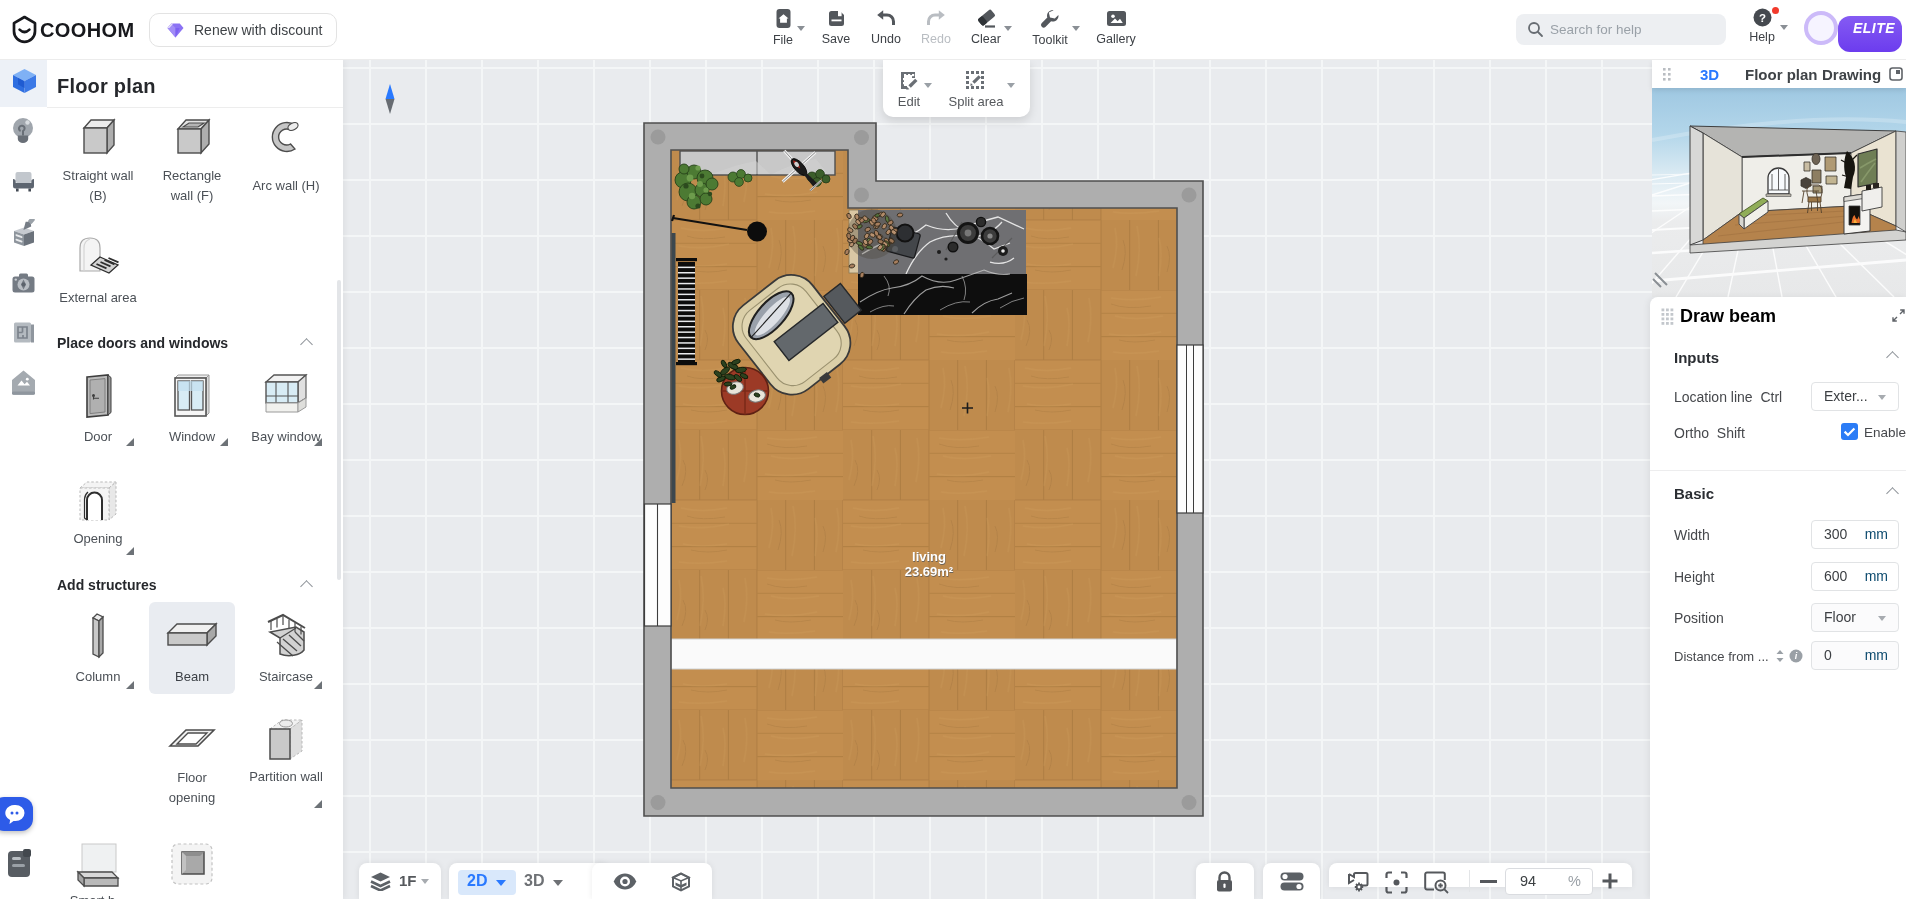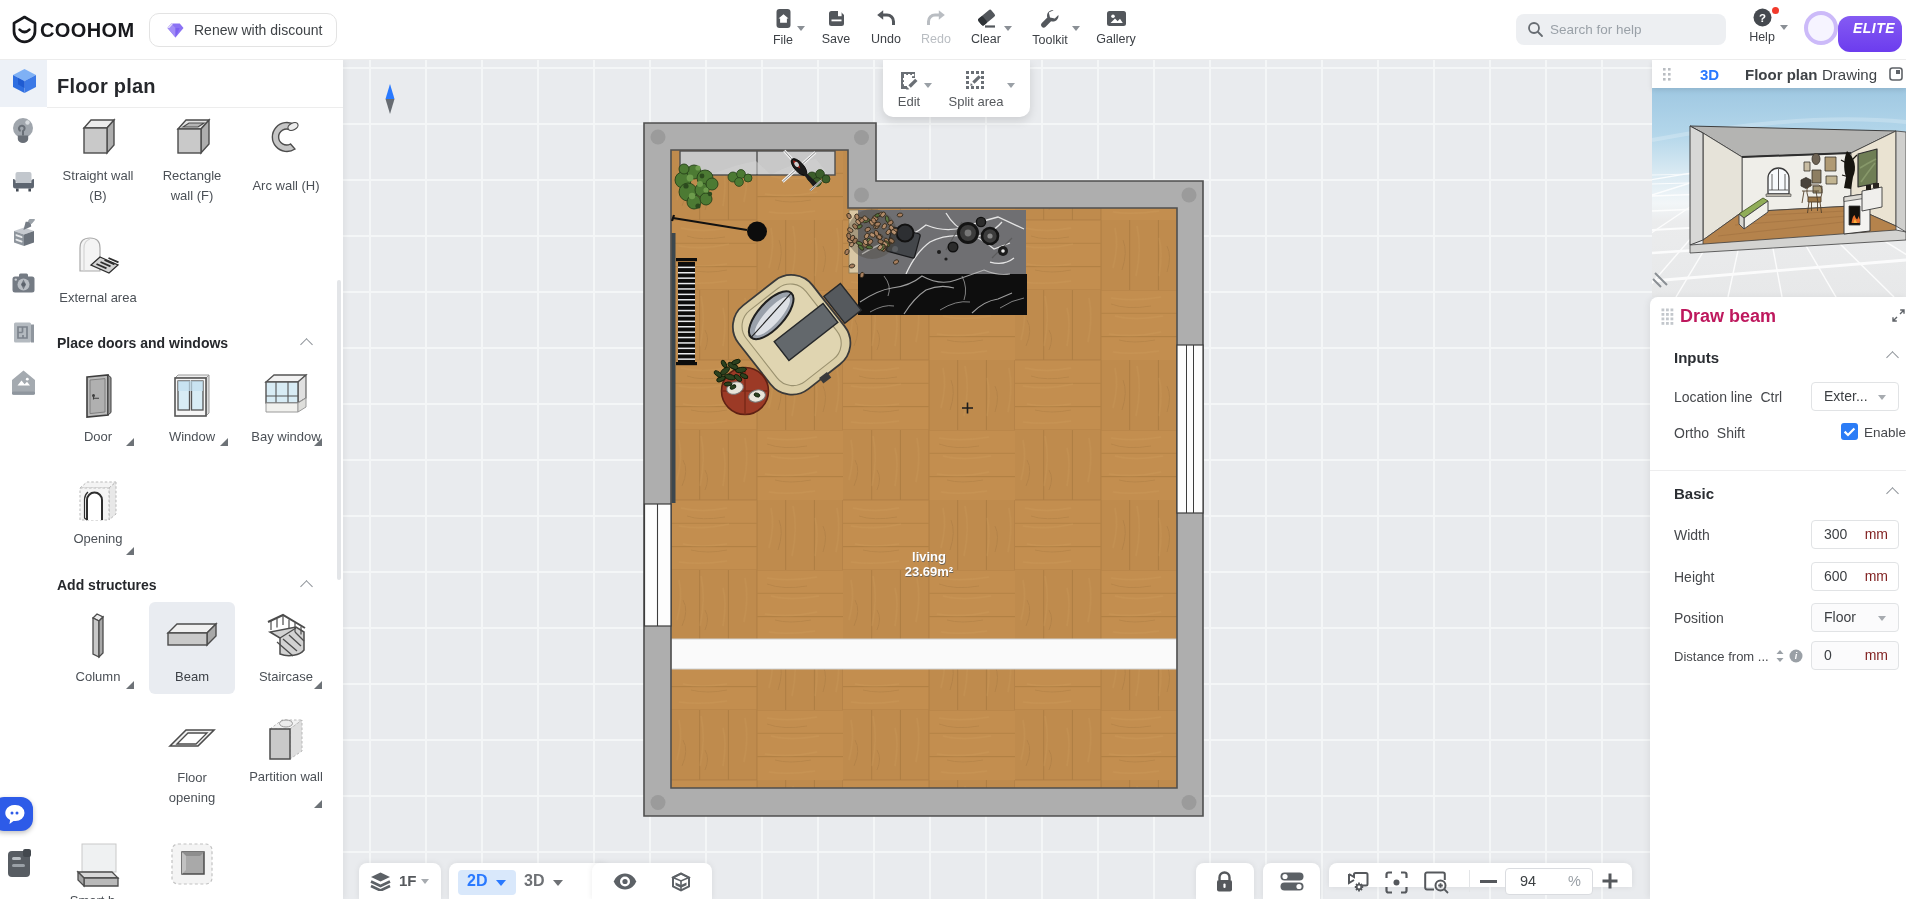--- a/index.html
+++ b/index.html
@@ -32,21 +32,21 @@
   .chev { position:absolute; width:9px; height:9px; border-left:1.5px solid #8d9298; border-top:1.5px solid #8d9298; transform:rotate(45deg); }
   .tool { position:absolute; width:86px; text-align:center; }
   .tool svg { display:block; margin:0 auto; }
   .tool .lb { margin-top:7px; font-size:13px; color:#4b5056; line-height:19.5px; }
   .cmark { position:absolute; width:0; height:0; border-left:8px solid transparent; border-bottom:8px solid #6d7277; }
   
   #rhead { left:1652px; top:60px; width:254px; height:28px; background:#fff; z-index:21; box-shadow:0 2px 5px rgba(0,0,0,0.10); font-size:15px; }
   #rpanel { left:1650px; top:297px; width:256px; height:602px; background:#fff; border-radius:8px 0 0 0; box-shadow:-2px 0 6px rgba(0,0,0,0.06); z-index:21; color:#46484c; font-size:14px; }
   .rline { position:absolute; left:0; width:256px; height:1px; background:#ededee; }
   .inbox { position:absolute; left:161px; width:88px; height:29px; border:1px solid #e1e3e5; border-radius:4px; background:#fff; font-size:14px; color:#3c3f43; line-height:27px; padding-left:12px; }
-  .unit { position:absolute; right:10px; top:0; color:#7f1d1d; }
+  .unit { position:absolute; right:10px; top:0; color:#0c4a6e; }
   
   .bbox { position:absolute; background:#fff; border-radius:8px 8px 0 0; box-shadow:0 0 6px rgba(0,0,0,0.08); z-index:15; }
 </style>
 </head>
 <body>
 <div id="stage">
   <div id="canvas" class="abs"></div>
 
   <svg id="plan" class="abs" style="left:343px;top:60px" width="1563" height="839" viewBox="343 60 1563 839">
     <defs>
@@ -721,21 +721,21 @@
           <rect x="1" y="1" width="2.6" height="2.6"></rect>
           <rect x="6" y="1" width="2.6" height="2.6"></rect>
           <rect x="1" y="6" width="2.6" height="2.6"></rect>
           <rect x="6" y="6" width="2.6" height="2.6"></rect>
           <rect x="1" y="11" width="2.6" height="2.6"></rect>
           <rect x="6" y="11" width="2.6" height="2.6"></rect>
         </g>
     </svg>
     <div class="abs" style="left:48px;top:6px;font-weight:bold;color:#2979ff">3D</div>
     <div class="abs" style="left:93px;top:6px;font-weight:bold;color:#3f4347">Floor plan</div>
-    <div class="abs" style="left:170px;top:6px;font-weight:normal;color:#3f4347">Drawing</div>
+    <div class="abs" style="left:170px;top:6px;font-weight:bold;color:#3f4347">Drawing</div>
     <svg class="abs" style="left:237px;top:7px" width="14" height="14" viewBox="0 0 14 14">
       <rect x="1" y="1" width="12" height="12" rx="2.5" fill="none" stroke="#5f6368" stroke-width="1.6"></rect>
       <rect x="7" y="3" width="4" height="4" fill="#5f6368"></rect>
     </svg>
   </div>
   <svg id="preview" class="abs" style="left:1652px;top:88px;z-index:20" width="254" height="209" viewBox="1652 88 254 209">
     <defs>
       <linearGradient id="sky" x1="0" y1="0" x2="0" y2="1">
         <stop offset="0" stop-color="#9fc8e2"></stop>
           <stop offset="0.22" stop-color="#b3d6ea"></stop>
@@ -850,21 +850,21 @@
           <rect x="5" y="5" width="2.8" height="2.8"></rect>
           <rect x="9.5" y="5" width="2.8" height="2.8"></rect>
           <rect x="0.5" y="9.5" width="2.8" height="2.8"></rect>
           <rect x="5" y="9.5" width="2.8" height="2.8"></rect>
           <rect x="9.5" y="9.5" width="2.8" height="2.8"></rect>
           <rect x="0.5" y="14" width="2.8" height="2.8"></rect>
           <rect x="5" y="14" width="2.8" height="2.8"></rect>
           <rect x="9.5" y="14" width="2.8" height="2.8"></rect>
         </g>
     </svg>
-    <div class="abs" style="left:30px;top:9px;font-size:18px;font-weight:bold;color:#be185d">Draw beam</div>
+    <div class="abs" style="left:30px;top:9px;font-size:18px;font-weight:bold;color:#000000">Draw beam</div>
     <svg class="abs" style="left:242px;top:12px" width="13" height="13" viewBox="0 0 13 13">
       <path d="M8 5 L12 1 M8.2 1 H12 V4.8 M5 8 L1 12 M1 8.2 V12 H4.8" stroke="#5f6368" stroke-width="1.4" fill="none"></path>
     </svg>
     <div class="abs" style="left:24px;top:52px;font-size:15px;font-weight:bold;color:#2b2e33">Inputs</div>
     <div class="chev" style="left:238px;top:56px"></div>
     <div class="abs" style="left:24px;top:92px">Location line&nbsp;&nbsp;Ctrl</div>
     <div class="inbox" style="left:161px;top:85px;width:88px">Exter...
       <div class="caret" style="left:66px;top:12px;border-top-color:#a7abb0"></div>
     </div>
     <div class="abs" style="left:24px;top:128px">Ortho&nbsp;&nbsp;Shift</div>

